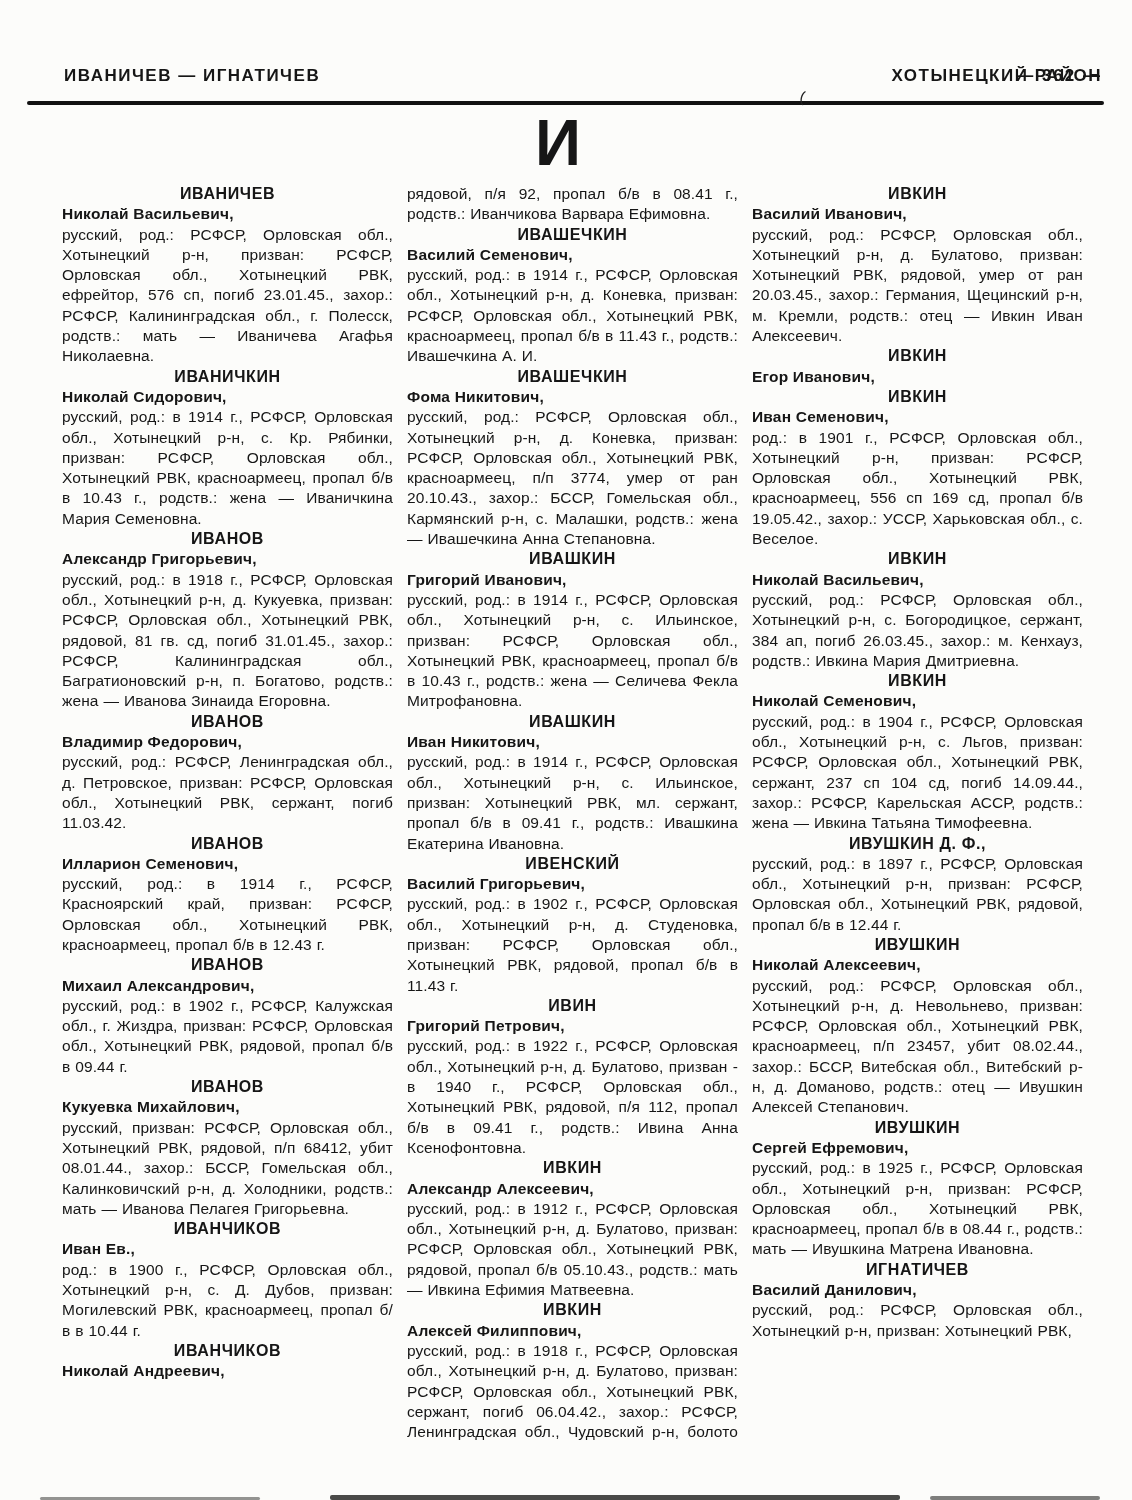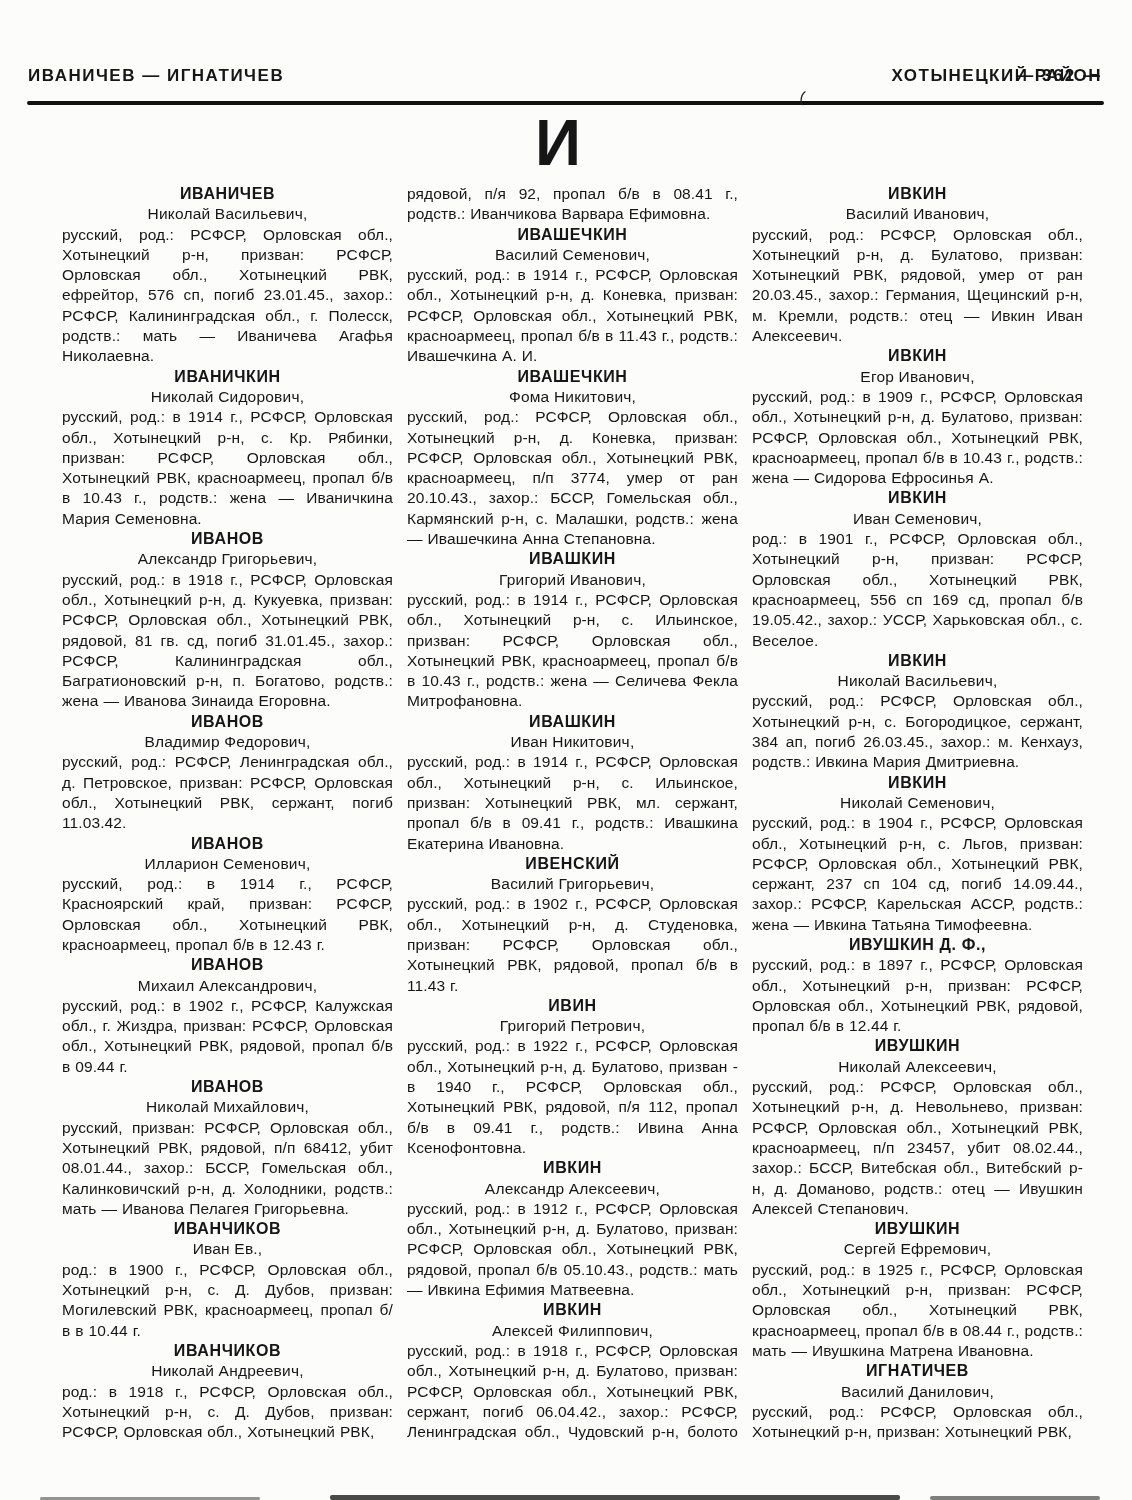--- a/index.html
+++ b/index.html
@@ -14,21 +14,21 @@
     overflow:hidden;
   }
   
   .hdr{
     position:absolute;left:28px;right:30px;top:66px;
     display:flex;justify-content:space-between;align-items:baseline;
     font-weight:bold;font-size:17px;letter-spacing:1.5px;
     white-space:nowrap;
   }
   .hdr .mid{position:absolute;left:0;right:0;text-align:right;letter-spacing:2px;}
-  .hdr .left,.hdr .right{position:relative;z-index:1;}
+  .hdr .left,.hdr .right{position:relative;z-index:1;margin-left:36px;}
   .rule{
     position:absolute;left:27px;right:28px;top:101px;height:4px;
     background:#111;border-radius:2px;
   }
   .artifact-paren{
     position:absolute;left:800px;top:88px;
     font-size:15px;color:#222;transform:rotate(12deg);
   }
   .section-letter{
     position:absolute;left:0;right:14px;top:108px;
@@ -41,21 +41,21 @@
     position:absolute;left:62px;top:184px;width:1022px;height:1256px;
     display:flex;gap:14px;
     font-size:15.5px;line-height:20.3px;
   }
   .col{width:331px;flex:0 0 331px;overflow:hidden;}
   .entry{margin:0;}
   .entry-surname{
     text-align:center;font-weight:bold;font-size:16px;letter-spacing:0.6px;
   }
   .entry-name{
-    text-align:center;font-weight:normal;letter-spacing:0.2px;
+    text-align:left;font-weight:bold;letter-spacing:0.2px;
   }
   .entry-text{
     text-align:justify;
     letter-spacing:0.1px;
     word-spacing:0.5px;
   }
   
   .smudge{
     position:absolute;background:#2a2a28;opacity:.85;border-radius:2px;
   }
@@ -106,32 +106,31 @@
           <div class="entry-name">Илларион Семенович,</div>
           <div class="entry-text">русский, род.: в 1914 г., РСФСР, Красноярский край, призван: РСФСР, Орловская обл., Хотынецкий РВК, красноармеец, пропал б/в в 12.43 г.</div>
         </div>
         <div class="entry">
           <div class="entry-surname">ИВАНОВ</div>
           <div class="entry-name">Михаил Александрович,</div>
           <div class="entry-text">русский, род.: в 1902 г., РСФСР, Калужская обл., г. Жиздра, призван: РСФСР, Орловская обл., Хотынецкий РВК, рядовой, пропал б/в в 09.44 г.</div>
         </div>
         <div class="entry">
           <div class="entry-surname">ИВАНОВ</div>
-          <div class="entry-name">Николай Михайлович,</div>
+          <div class="entry-name">Кукуевка Михайлович,</div>
           <div class="entry-text">русский, призван: РСФСР, Орловская обл., Хотынецкий РВК, рядовой, п/п 68412, убит 08.01.44., захор.: БССР, Гомельская обл., Калинковичский р-н, д. Холодники, родств.: мать — Иванова Пелагея Григорьевна.</div>
         </div>
         <div class="entry">
           <div class="entry-surname">ИВАНЧИКОВ</div>
           <div class="entry-name">Иван Ев.,</div>
           <div class="entry-text">род.: в 1900 г., РСФСР, Орловская обл., Хотынецкий р-н, с. Д. Дубов, призван: Могилевский РВК, красноармеец, пропал б/в в 10.44 г.</div>
         </div>
         <div class="entry">
           <div class="entry-surname">ИВАНЧИКОВ</div>
           <div class="entry-name">Николай Андреевич,</div>
-          <div class="entry-text">род.: в 1918 г., РСФСР, Орловская обл., Хотынецкий р-н, с. Д. Дубов, призван: РСФСР, Орловская обл., Хотынецкий РВК,</div>
         </div>
       </div>
     <div class="col" id="col-1">
         <div class="entry">
           <div class="entry-text">рядовой, п/я 92, пропал б/в в 08.41 г., родств.: Иванчикова Варвара Ефимовна.</div>
         </div>
         <div class="entry">
           <div class="entry-surname">ИВАШЕЧКИН</div>
           <div class="entry-name">Василий Семенович,</div>
           <div class="entry-text">русский, род.: в 1914 г., РСФСР, Орловская обл., Хотынецкий р-н, д. Коневка, призван: РСФСР, Орловская обл., Хотынецкий РВК, красноармеец, пропал б/в в 11.43 г., родств.: Ивашечкина А. И.</div>
@@ -174,21 +173,20 @@
       </div>
     <div class="col" id="col-2">
         <div class="entry">
           <div class="entry-surname">ИВКИН</div>
           <div class="entry-name">Василий Иванович,</div>
           <div class="entry-text">русский, род.: РСФСР, Орловская обл., Хотынецкий р-н, д. Булатово, призван: Хотынецкий РВК, рядовой, умер от ран 20.03.45., захор.: Германия, Щецинский р-н, м. Кремли, родств.: отец — Ивкин Иван Алексеевич.</div>
         </div>
         <div class="entry">
           <div class="entry-surname">ИВКИН</div>
           <div class="entry-name">Егор Иванович,</div>
-          <div class="entry-text">русский, род.: в 1909 г., РСФСР, Орловская обл., Хотынецкий р-н, д. Булатово, призван: РСФСР, Орловская обл., Хотынецкий РВК, красноармеец, пропал б/в в 10.43 г., родств.: жена — Сидорова Ефросинья А.</div>
         </div>
         <div class="entry">
           <div class="entry-surname">ИВКИН</div>
           <div class="entry-name">Иван Семенович,</div>
           <div class="entry-text">род.: в 1901 г., РСФСР, Орловская обл., Хотынецкий р-н, призван: РСФСР, Орловская обл., Хотынецкий РВК, красноармеец, 556 сп 169 сд, пропал б/в 19.05.42., захор.: УССР, Харьковская обл., с. Веселое.</div>
         </div>
         <div class="entry">
           <div class="entry-surname">ИВКИН</div>
           <div class="entry-name">Николай Васильевич,</div>
           <div class="entry-text">русский, род.: РСФСР, Орловская обл., Хотынецкий р-н, с. Богородицкое, сержант, 384 ап, погиб 26.03.45., захор.: м. Кенхауз, родств.: Ивкина Мария Дмитриевна.</div>

